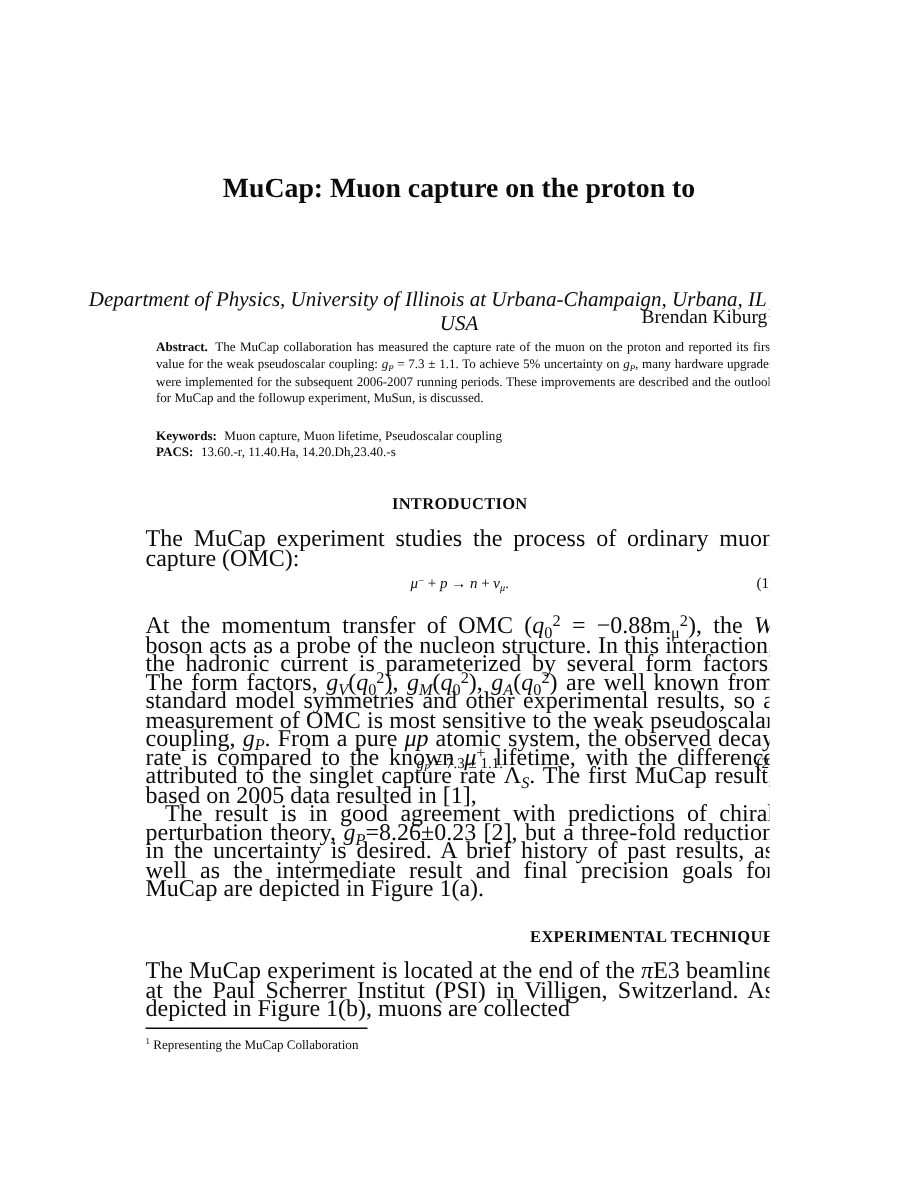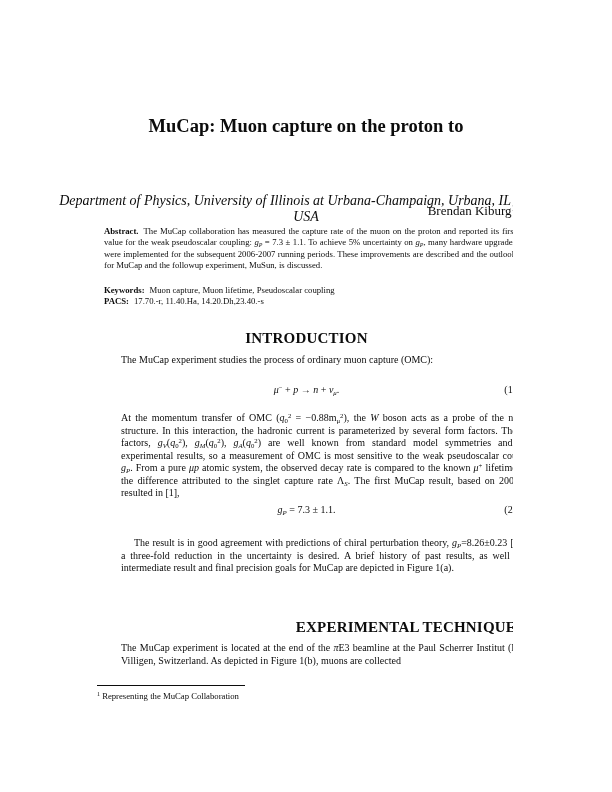--- a/index.html
+++ b/index.html
@@ -45,32 +45,31 @@
     line-height:11.4px;
   }
   .kw   { top:285px; }
   .pacs { top:296px; }
   .lbl { font-weight:bold; margin-right:5px;margin-top:31px; }
 
   .sect {
     left:97px; width:419px;
     text-align:center;
     font-weight:bold;
-    font-size:15px;
+    font-size:11px;
     letter-spacing:0.2px;
   }
   .sect-intro { top:330px; }
   .sect-tech  { top:619px;text-align:right; }
 
   .body {
     left:97px; width:419px;
-    font-size:10px;
+    font-size:16px;
     line-height:12.5px;
     text-align:justify;
-    margin-left:24px;
   }
   .para1 { top:354px; }
   .para2 { top:412px; }
   .para3 { top:537px; text-indent:13px; }
   .para4 { top:642px; }
 
   .equation {
     left:97px; width:419px;
     font-size:10px;
     line-height:13px;
@@ -110,21 +109,21 @@
   </h1>
 
   <div class="abs author">Brendan Kiburg<span class="rt-sup">1</span></div>
 
   <div class="abs affiliation">Department of Physics, University of Illinois at Urbana-Champaign, Urbana, IL 61801, USA</div>
 
   <p class="abs abstract"><span class="lbl">Abstract.</span><span>The MuCap collaboration has measured the capture rate of the muon on the proton and reported its first value for the weak pseudoscalar coupling: <span class="rt-i">g</span><span class="rt-i rt-sub">P</span> = 7.3 ± 1.1. To achieve 5% uncertainty on <span class="rt-i">g</span><span class="rt-i rt-sub">P</span>, many hardware upgrades were implemented for the subsequent 2006-2007 running periods. These improvements are described and the outlook for MuCap and the followup experiment, MuSun, is discussed.</span></p>
 
   <p class="abs kwline kw"><span class="lbl">Keywords:</span><span>Muon capture, Muon lifetime, Pseudoscalar coupling</span></p>
 
-  <p class="abs kwline pacs"><span class="lbl">PACS:</span><span>17.70.-r, 11.40.Ha, 14.20.Dh,23.40.-s</span></p>
+  <p class="abs kwline pacs"><span class="lbl">PACS:</span><span>13.60.-r, 11.40.Ha, 14.20.Dh,23.40.-s</span></p>
 
   <h2 class="abs sect sect-intro">INTRODUCTION</h2>
 
   <p class="abs body para1">The MuCap experiment studies the process of ordinary muon capture (OMC):</p>
 
   <div class="abs equation eq1">
     <span><span class="rt-i">μ</span><span class="rt-sup">−</span> + <span class="rt-i">p</span> → <span class="rt-i">n</span> + <span class="rt-i">ν</span><span class="rt-i rt-sub">μ</span>.</span>
     <span class="eq-num">(1)</span>
   </div>
 

